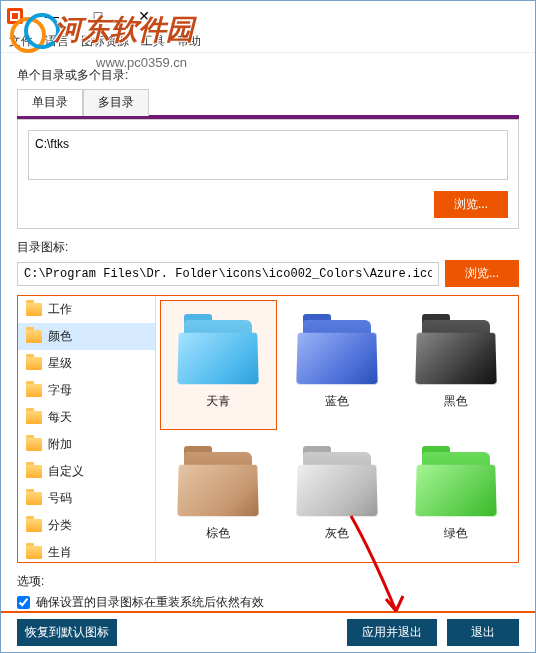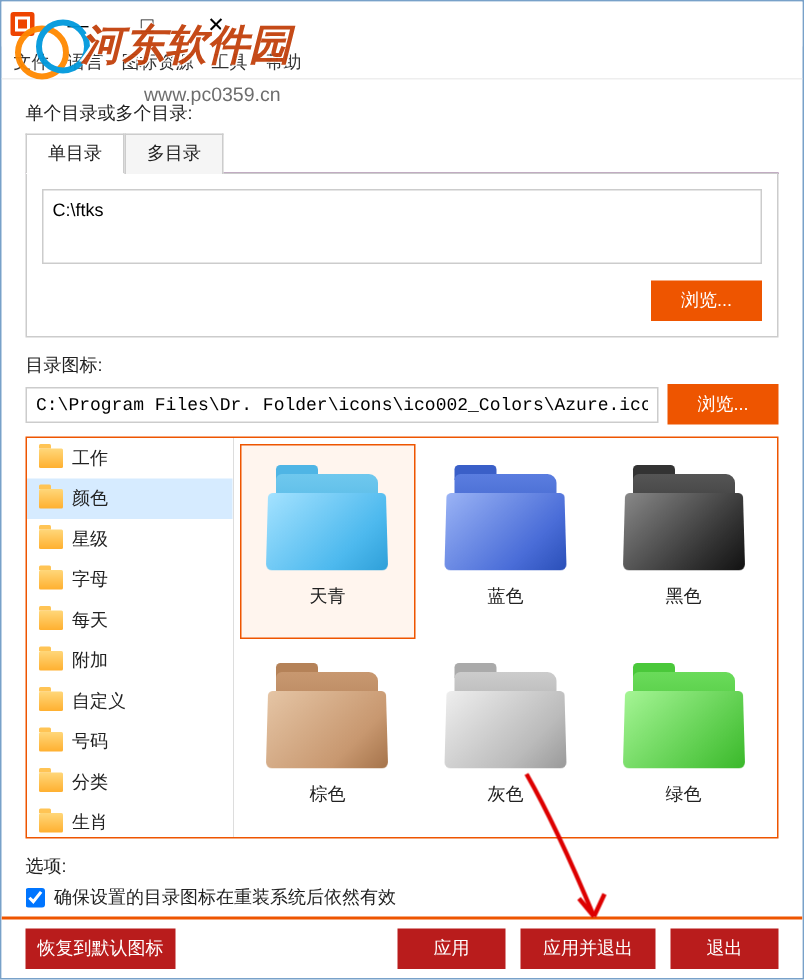--- a/index.html
+++ b/index.html
@@ -12,21 +12,21 @@
 .titlebar { height: 30px; background: #fff; display: flex; align-items: center; padding: 0; }
 .titlebar .appicon { width: 16px; height: 16px; background: #ee4400; border-radius: 2px; margin: 0 6px; position: relative; }
 .titlebar .appicon::after { content:''; position:absolute; width:6px; height:6px; border:2px solid #fff; top:3px; left:3px; }
 .titlebar .title { font-size: 12px; flex: 1; }
 .winbtns { display: flex; }
 .winbtn { width: 46px; height: 30px; display: flex; align-items: center; justify-content: center; cursor: pointer; font-size: 14px; }
 .menubar { height: 22px; display: flex; align-items: center; padding: 0 8px; gap: 12px; font-size: 12px; color: #333; border-bottom: 1px solid #eee; }
 .menubar span { cursor: pointer; }
 .content { padding: 8px 16px; font-size: 12px; color: #222; }
 .section-label { margin: 6px 0 4px; }
-.tabs { display: flex; border-bottom: 1px solid #701a75; margin-top: 4px; }
+.tabs { display: flex; border-bottom: 5px solid #701a75; margin-top: 4px; }
 .tab { padding: 4px 14px; border: 1px solid #ccc; border-bottom: none; background: #f5f5f5; cursor: pointer; font-size: 12px; position: relative; top: 1px; }
 .tab.active { background: #fff; border-bottom: 1px solid #fff; }
 .path-box { border: 1px solid #ccc; padding: 10px; margin-top: -1px; }
 .path-input { width: 100%; height: 50px; border: 1px solid #ccc; padding: 6px; font-size: 12px; font-family: inherit; resize: none; }
 .row-right { display: flex; justify-content: flex-end; margin-top: 8px; }
 .btn-orange { background: #ee5500; color: #fff; border: none; padding: 5px 20px; font-size: 12px; cursor: pointer; text-align: right; }
 .icon-path-row { display: flex; gap: 6px; align-items: center; margin-top: 4px; }
 .icon-path-input { flex: 1; border: 1px solid #ccc; padding: 4px 6px; font-size: 12px; height: 24px; font-family: Liberation Mono, monospace; }
 .browser { display: flex; border: 1px solid #ee5500; margin-top: 8px; height: 268px; }
 .sidebar { width: 138px; background: #fff; border-right: 1px solid #ddd; overflow-y: auto; }
@@ -46,21 +46,21 @@
 .bf-black .bf-back{background:linear-gradient(#555,#222);} .bf-black .bf-tab{background:#333;} .bf-black .bf-front{background:linear-gradient(135deg,#888,#333 70%,#111);}
 .bf-blue .bf-back{background:linear-gradient(#5a7de0,#2a4fb8);} .bf-blue .bf-tab{background:#3a5fc8;} .bf-blue .bf-front{background:linear-gradient(135deg,#9ab3f5,#4a6dd8 70%,#2a4fb8);}
 .bf-brown .bf-back{background:linear-gradient(#c89870,#a5734a);} .bf-brown .bf-tab{background:#b58258;} .bf-brown .bf-front{background:linear-gradient(135deg,#e5c5a5,#c89870 70%,#a5734a);}
 .bf-grey .bf-back{background:linear-gradient(#ccc,#999);} .bf-grey .bf-tab{background:#aaa;} .bf-grey .bf-front{background:linear-gradient(135deg,#eee,#bbb 70%,#999);}
 .bf-green .bf-back{background:linear-gradient(#6adb5a,#3ab82a);} .bf-green .bf-tab{background:#4ac83a;} .bf-green .bf-front{background:linear-gradient(135deg,#a5f595,#5acc4a 70%,#3ab82a);}
 .options { margin-top: 10px; font-size: 12px; }
 .opt-row { display: flex; align-items: center; gap: 6px; margin: 3px 0; }
 input[type=checkbox] { width: 13px; height: 13px; }
 .bottombar { position: absolute; bottom: 0; left: 0; right: 0; border-top: 2px solid #ee5500; padding: 6px 16px; display: flex; gap: 10px; align-items: center; background: #fff; }
 .bottombar .spacer { flex: 1; }
-.btn-bottom { background: #b91c1c; color: #fff; border: none; padding: 5px 0; font-size: 12px; cursor: pointer; text-align: center; }
+.btn-bottom { background: #0c4a6e; color: #fff; border: none; padding: 5px 0; font-size: 12px; cursor: pointer; text-align: center; }
 .btn-restore { width: 100px; }
 .btn-apply { width: 72px; }
 .btn-apply-exit { width: 90px; }
 .btn-exit { width: 72px; }
 .arrow { position: absolute; left: 340px; top: 510px; width: 100px; height: 120px; pointer-events: none; z-index: 50; }
 .arrow svg { width: 100%; height: 100%; }
 </style>
 </head>
 <body>
 
@@ -220,16 +220,15 @@
 <div class="arrow">
   <svg viewBox="0 0 100 120">
     <path d="M 10 5 Q 30 40 55 100" stroke="#dd0000" stroke-width="3" fill="none"></path>
     <path d="M 55 100 L 45 88 M 55 100 L 62 85" stroke="#dd0000" stroke-width="3" fill="none"></path>
   </svg>
 </div>
 
 <div class="bottombar">
   <button class="btn-bottom btn-restore">恢复到默认图标</button>
   <div class="spacer"></div>
-  <button class="btn-bottom btn-apply">应用</button>
   <button class="btn-bottom btn-apply-exit">应用并退出</button>
   <button class="btn-bottom btn-exit">退出</button>
 </div>
 
 </body></html>

